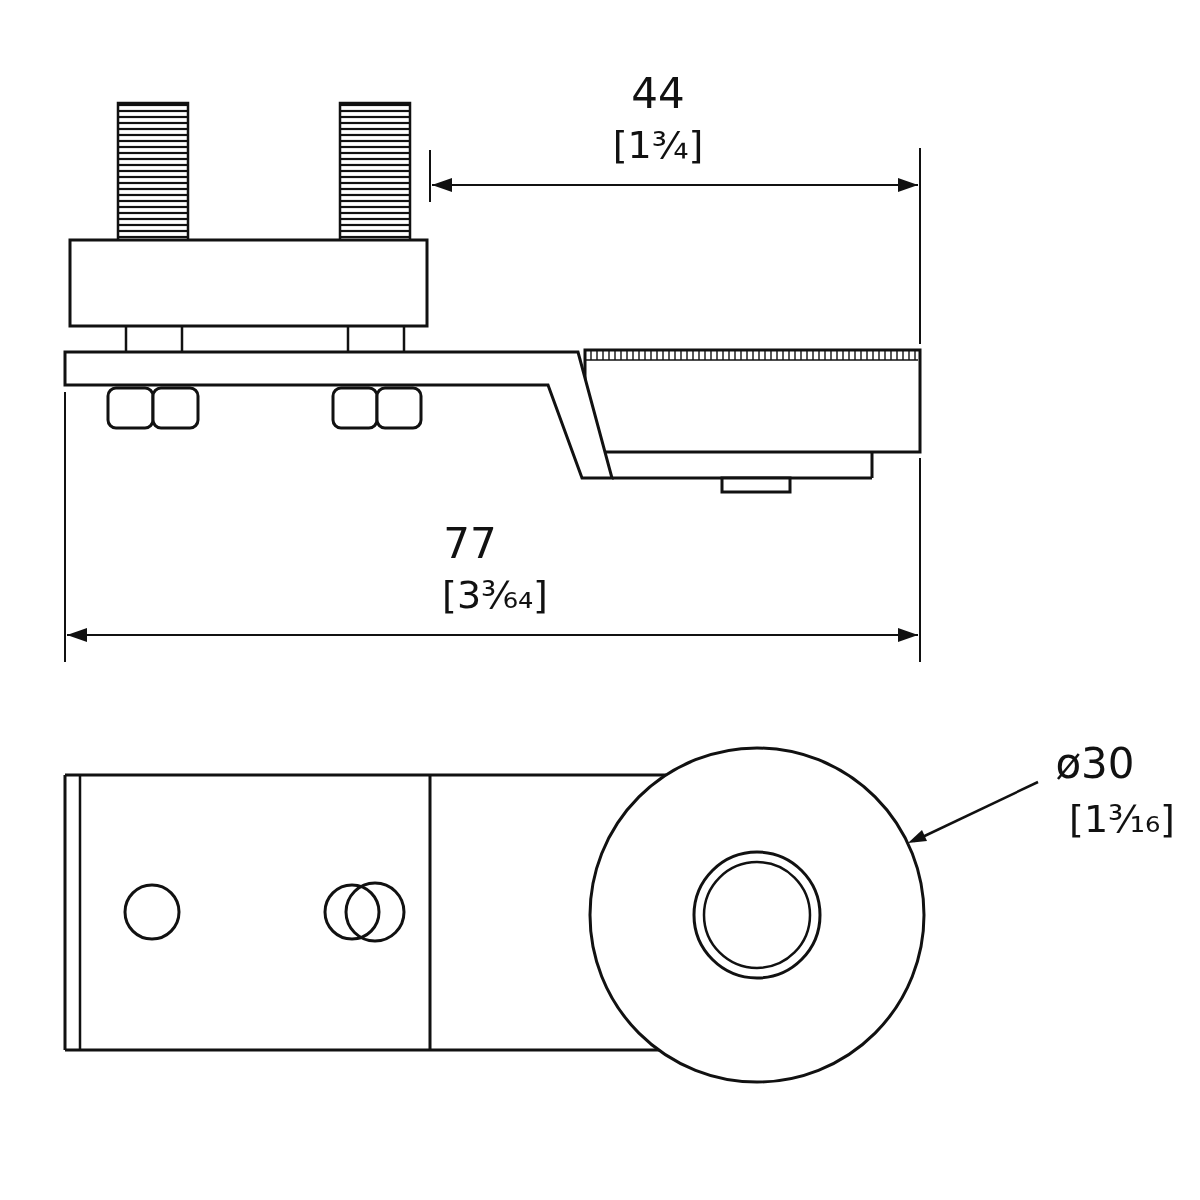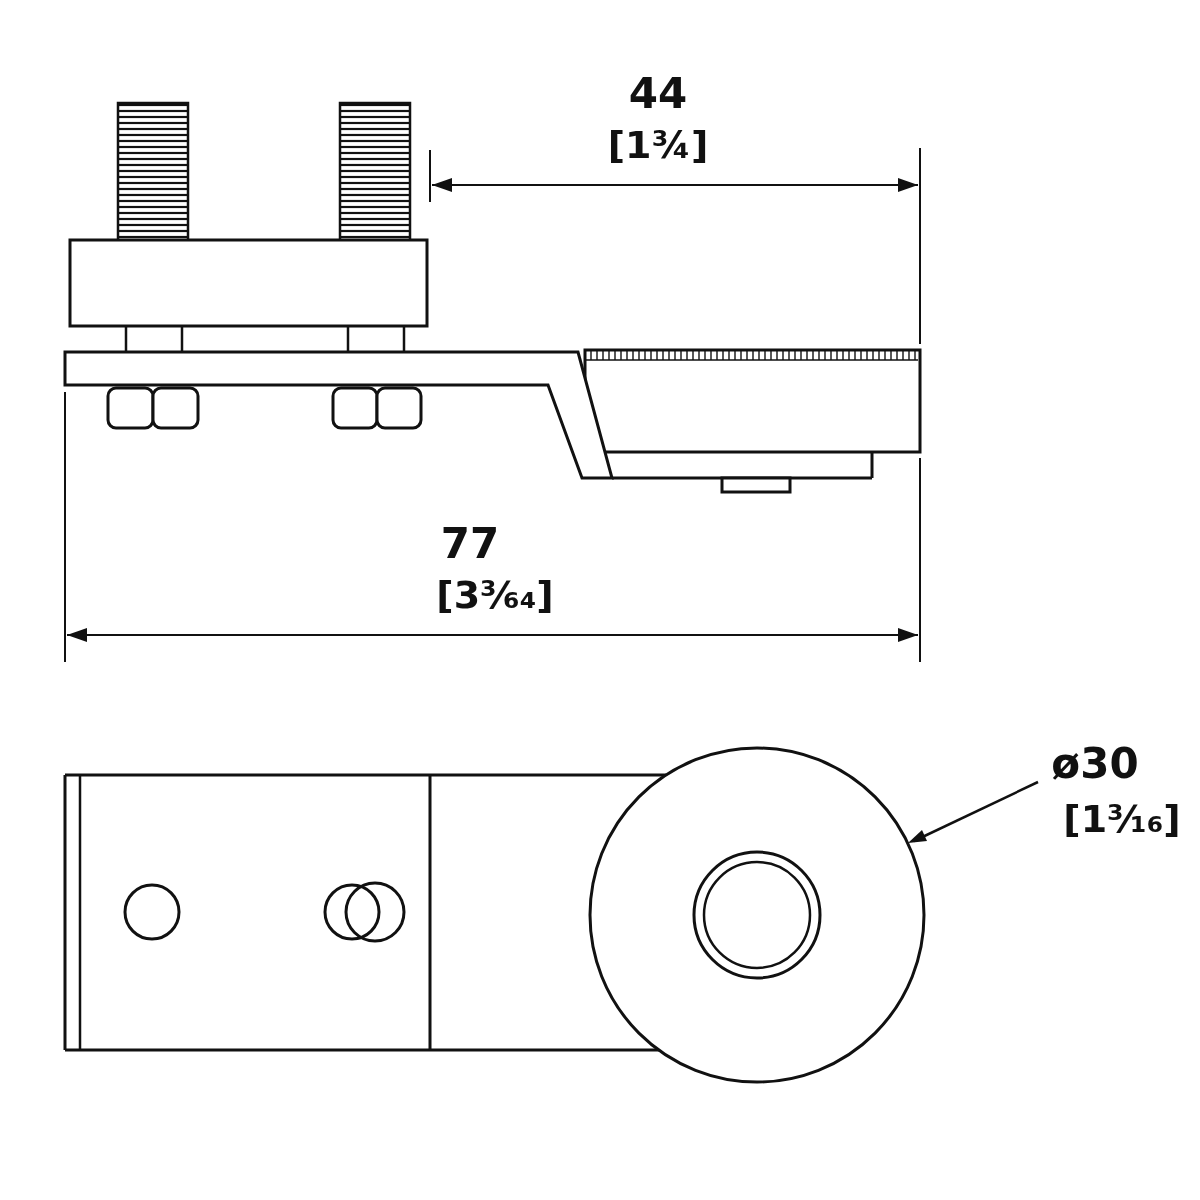--- a/index.html
+++ b/index.html
@@ -1,16 +1,16 @@
 <!DOCTYPE html>
 <html><head>
 <meta charset="utf-8">
 <style>
   html,body{margin:0;padding:0;background:#ffffff;}
-  .page{width:1200px;height:1200px;background:#ffffff;position:relative;overflow:hidden;font-weight:bold;}
+  .page{width:1200px;height:1200px;background:#ffffff;position:relative;overflow:hidden;}
   svg text{
     font-family:"DejaVu Sans","Liberation Sans",sans-serif;
     fill:#111111;
   }
   .dim-value{font-size:42px;}
   .dim-fraction{font-size:38px;}
   .outline{fill:#ffffff;stroke:#111111;stroke-width:3;stroke-linejoin:miter;}
   .noline{fill:none;stroke:#111111;stroke-width:3;}
   .thin{fill:none;stroke:#111111;stroke-width:2.5;}
   .dimline{fill:none;stroke:#111111;stroke-width:2;}

